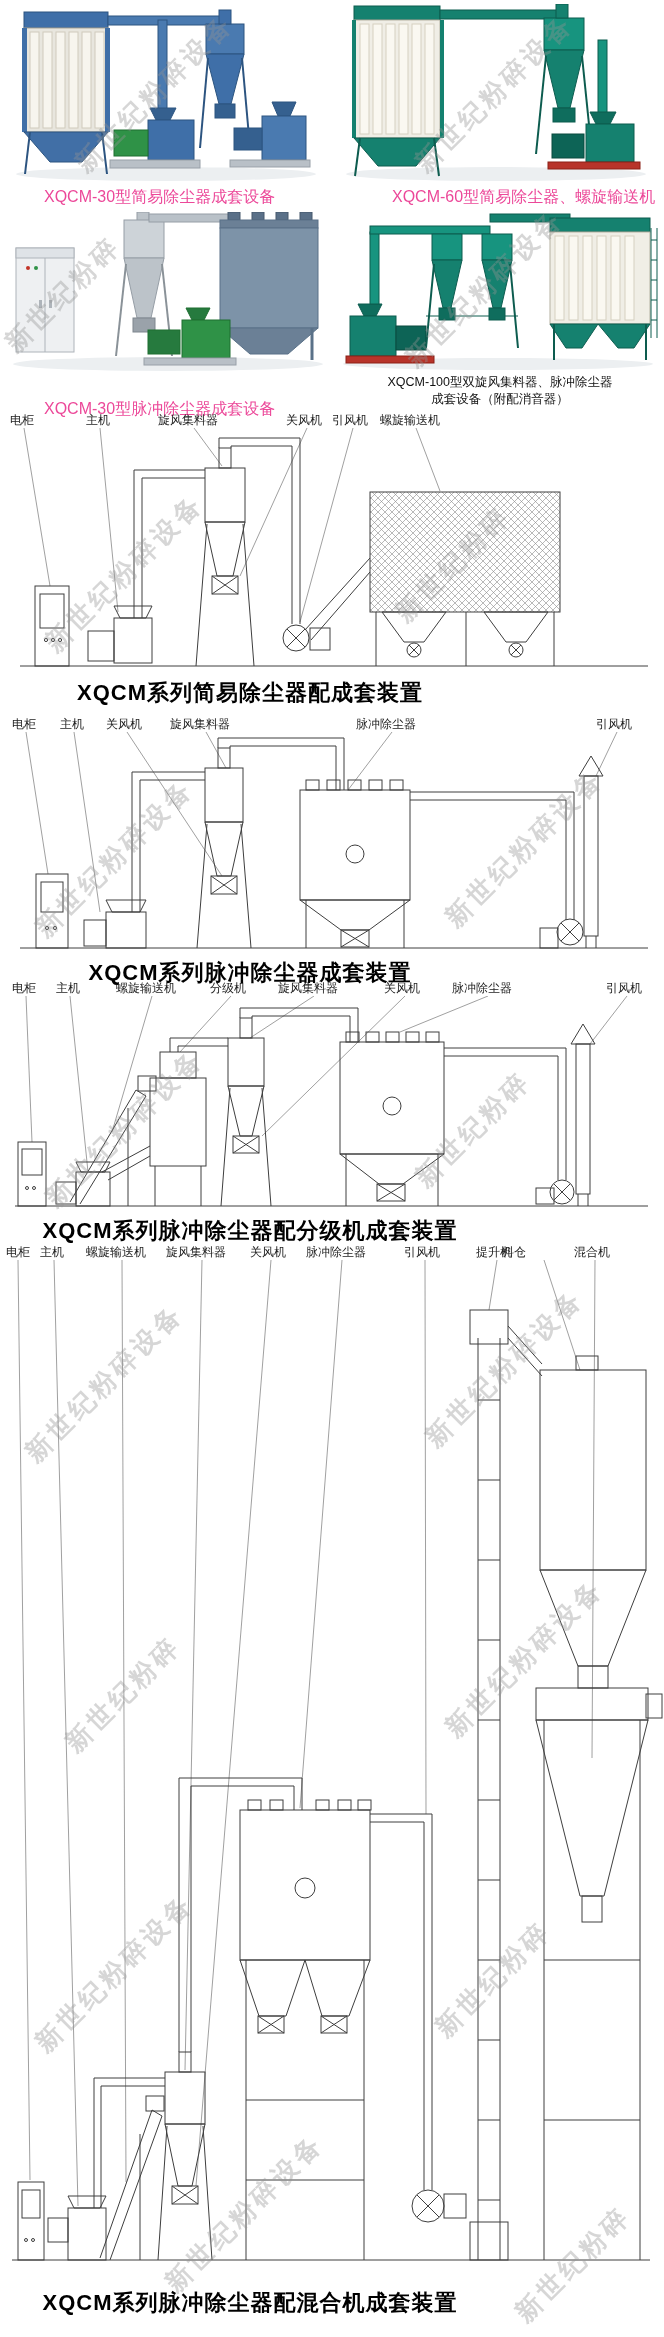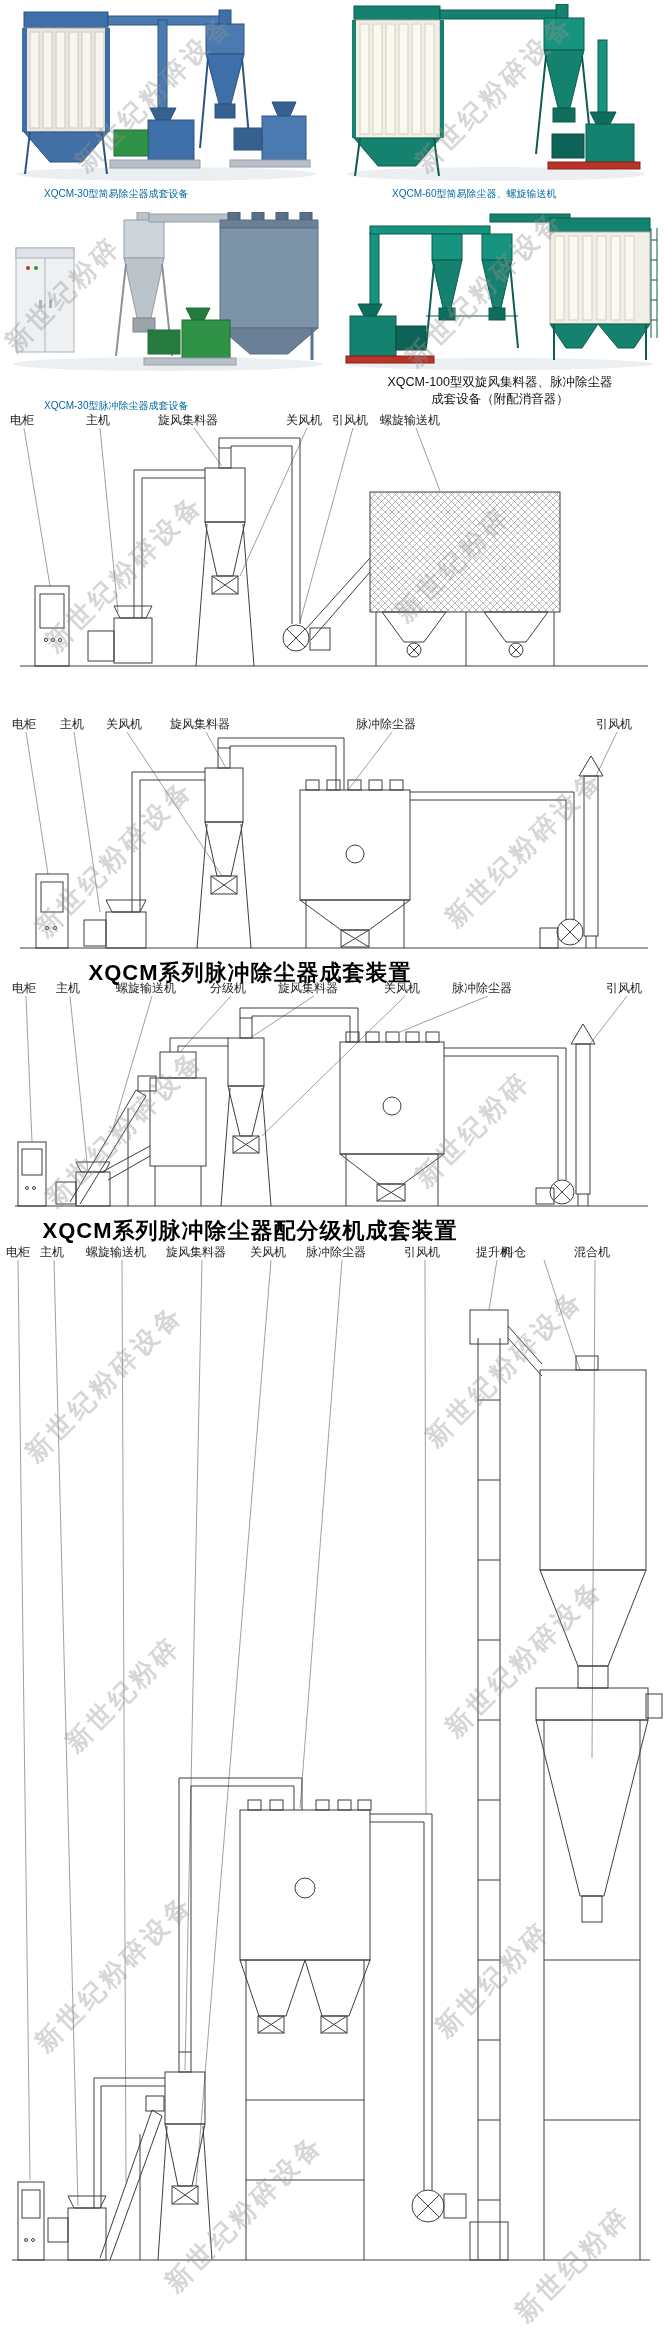--- a/index.html
+++ b/index.html
@@ -2,21 +2,21 @@
 <html><head>
 <meta charset="utf-8">
 <style>
   *{margin:0;padding:0;box-sizing:border-box}
   html,body{background:#ffffff}
   .page{position:relative;width:664px;height:2337px;margin:0 auto;background:#fff;overflow:hidden;
         font-family:"Liberation Sans","DejaVu Sans",sans-serif;color:#1a1a1a}
   .wm{position:absolute;white-space:nowrap;color:rgba(148,148,148,.38);font-size:26px;letter-spacing:4px;
       transform:rotate(-45deg);transform-origin:0 50%;pointer-events:none;z-index:6;font-weight:bold}
   .photo{position:absolute;z-index:1}
-  .photo-caption{position:absolute;font-size:10px;color:#0369a1;white-space:nowrap;z-index:2}
+  .photo-caption{position:absolute;font-size:16px;color:#ec4899;white-space:nowrap;z-index:2}
   .photo-caption-2line{position:absolute;font-size:12.5px;color:#111;text-align:center;z-index:2;line-height:17px}
   .label-row{position:absolute;left:0;width:664px;height:14px;font-size:12px;color:#222;z-index:3}
   .label-row span{position:absolute;top:0;white-space:nowrap}
   .diagram{position:absolute;left:0;z-index:2}
   .diagram-caption{position:absolute;left:0;width:500px;text-align:center;font-size:22px;font-weight:bold;
                    color:#000;letter-spacing:1px;z-index:3}
   svg{display:block}
 </style>
 </head>
 <body>
@@ -292,20 +292,21 @@
         <polygon points="484,184 548,184 526,214 506,214"></polygon>
         <circle cx="414" cy="222" r="7"></circle>
           <line x1="409" y1="217" x2="419" y2="227"></line>
           <line x1="419" y1="217" x2="409" y2="227"></line>
         <circle cx="516" cy="222" r="7"></circle>
           <line x1="511" y1="217" x2="521" y2="227"></line>
           <line x1="521" y1="217" x2="511" y2="227"></line>
       </g>
     </g>
   </svg>
+  <div class="diagram-caption" style="top:678px">XQCM系列简易除尘器配成套装置</div>
 
   <div class="label-row" style="top:716px">
     <span style="left:12px">电柜</span>
     <span style="left:60px">主机</span>
     <span style="left:106px">关风机</span>
     <span style="left:170px">旋风集料器</span>
     <span style="left:356px">脉冲除尘器</span>
     <span style="left:596px">引风机</span>
   </div>
   <svg class="diagram" style="top:732px" width="664" height="224" viewBox="0 0 664 224">
@@ -615,14 +616,15 @@
         <polygon points="536,460 648,460 604,636 580,636"></polygon>
         <rect x="582" y="636" width="20" height="26"></rect>
         <rect x="646" y="434" width="16" height="24"></rect>
         <line x1="544" y1="460" x2="544" y2="1000"></line>
           <line x1="640" y1="460" x2="640" y2="1000"></line>
         <line x1="544" y1="700" x2="640" y2="700"></line>
           <line x1="544" y1="860" x2="640" y2="860"></line>
       </g>
     </g>
   </svg>
+  <div class="diagram-caption" style="top:2288px">XQCM系列脉冲除尘器配混合机成套装置</div>
 
 </div>
 
 </body></html>

